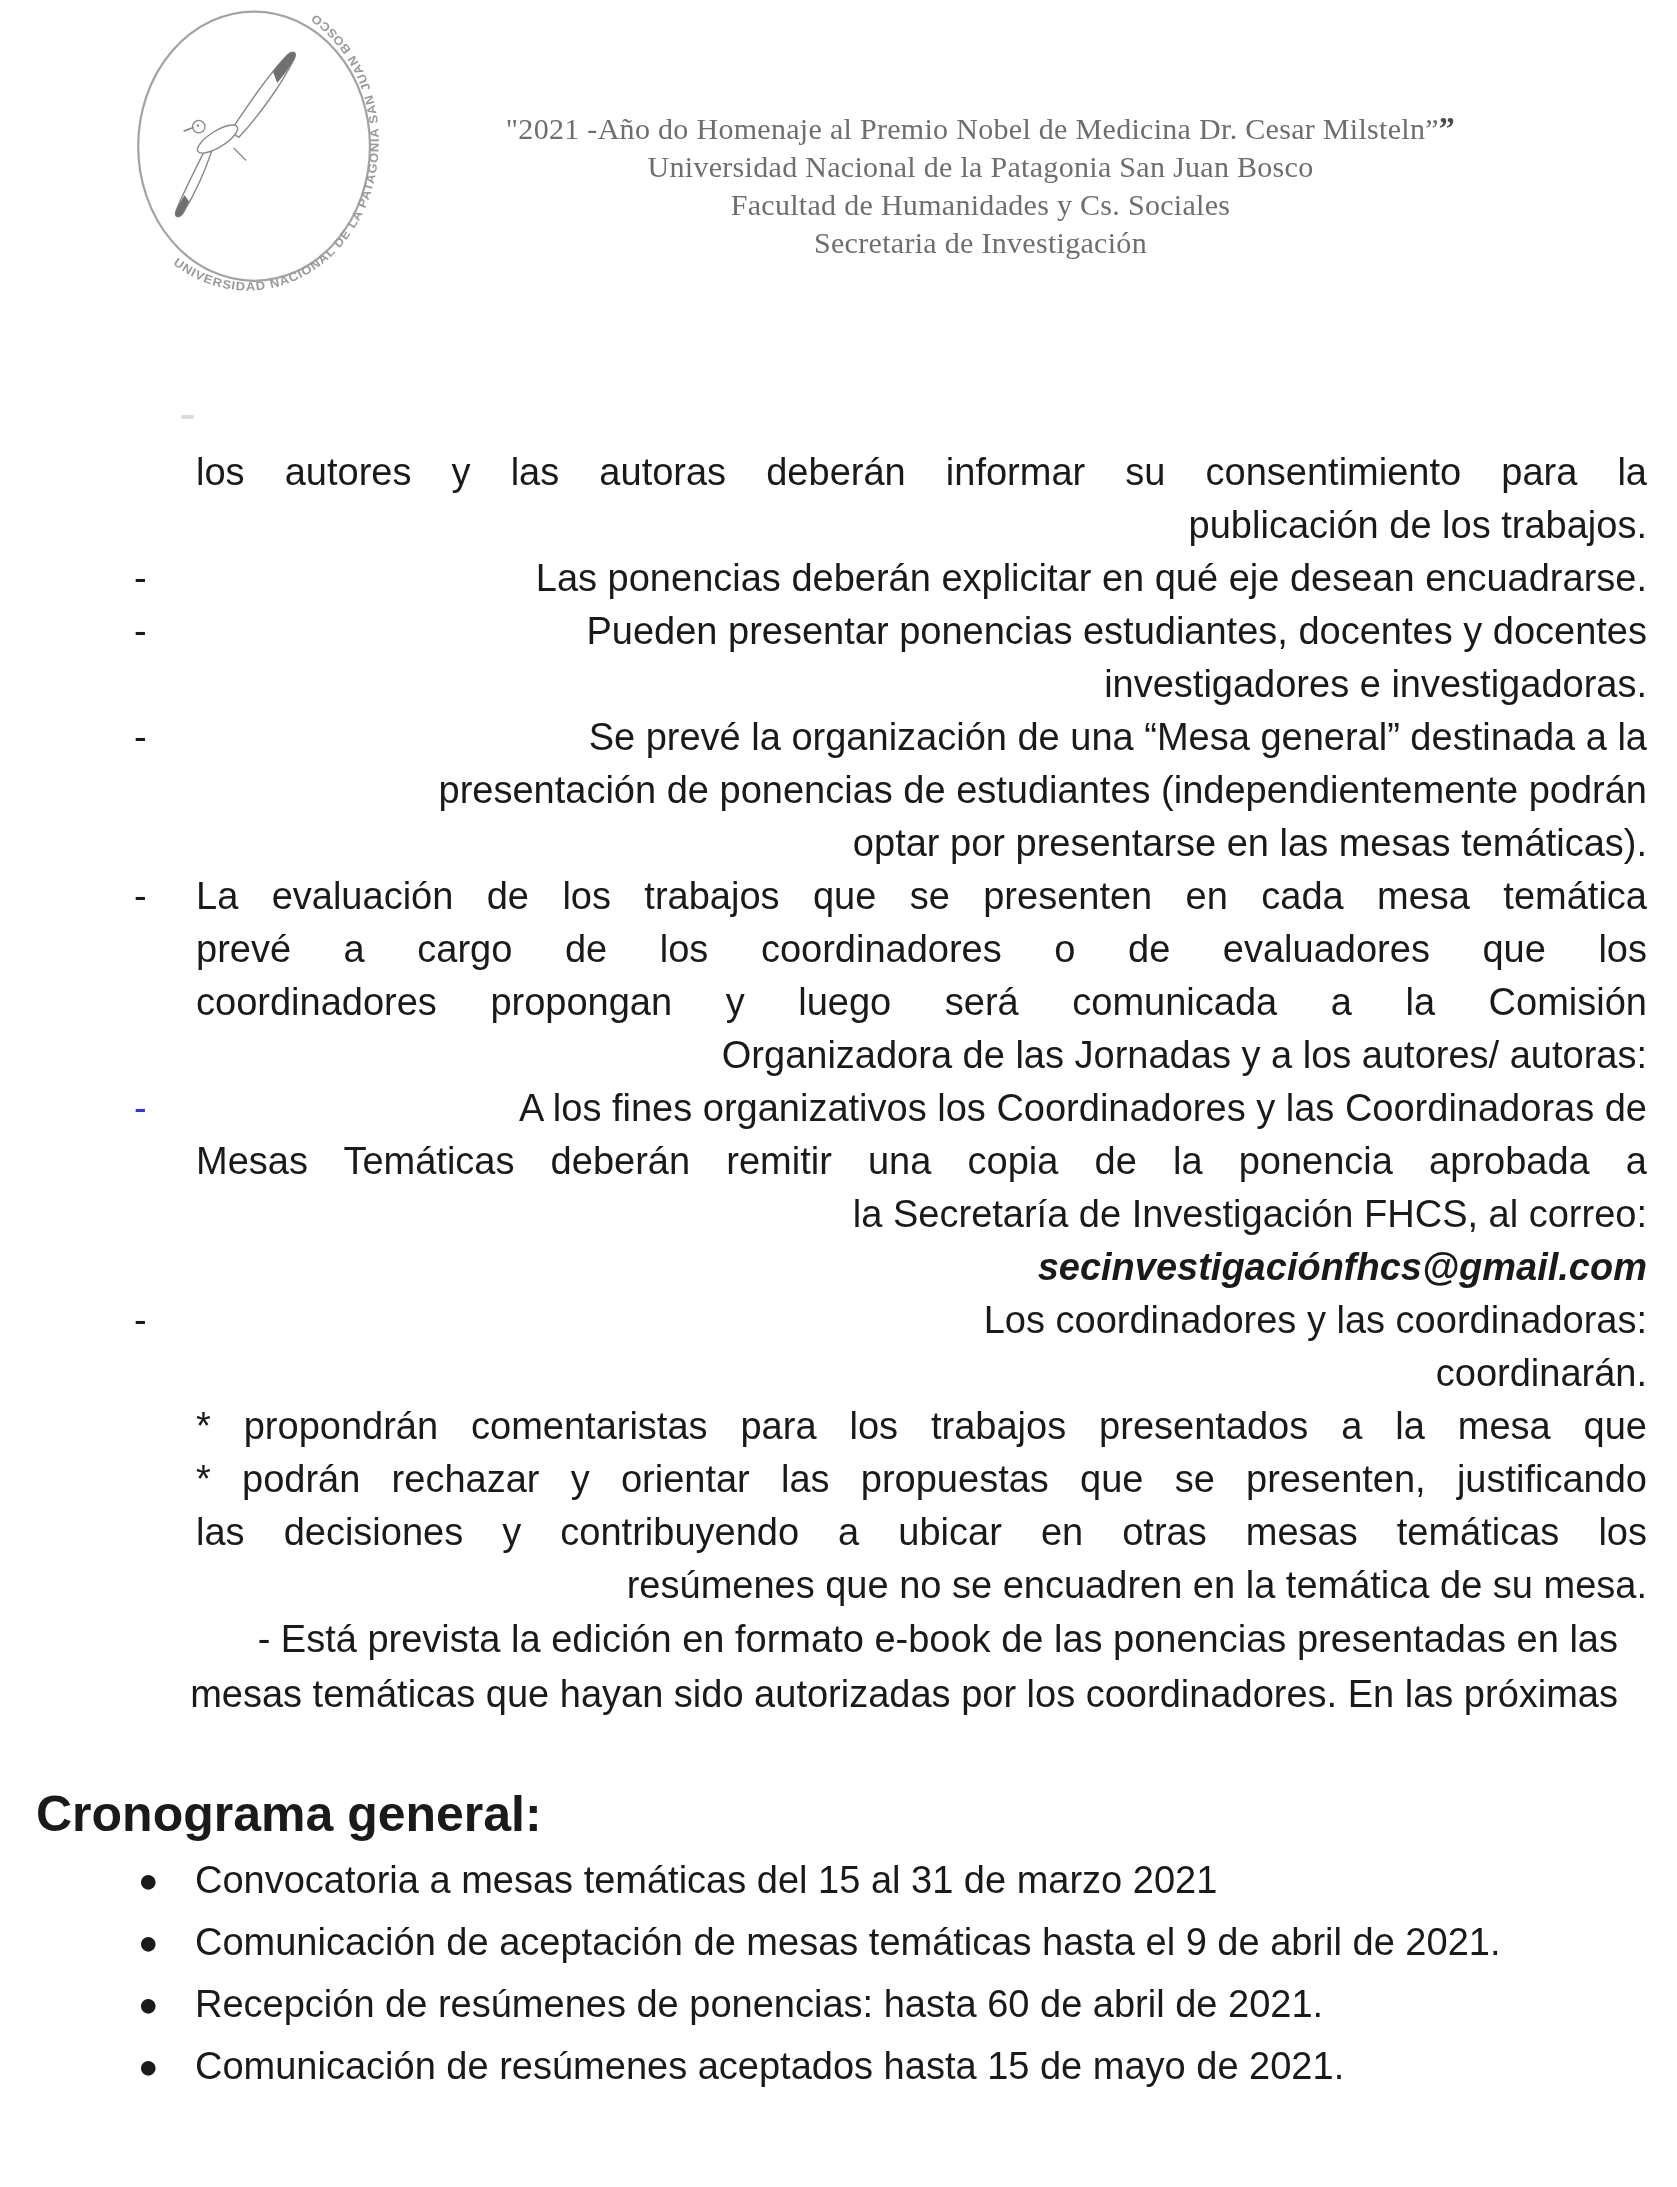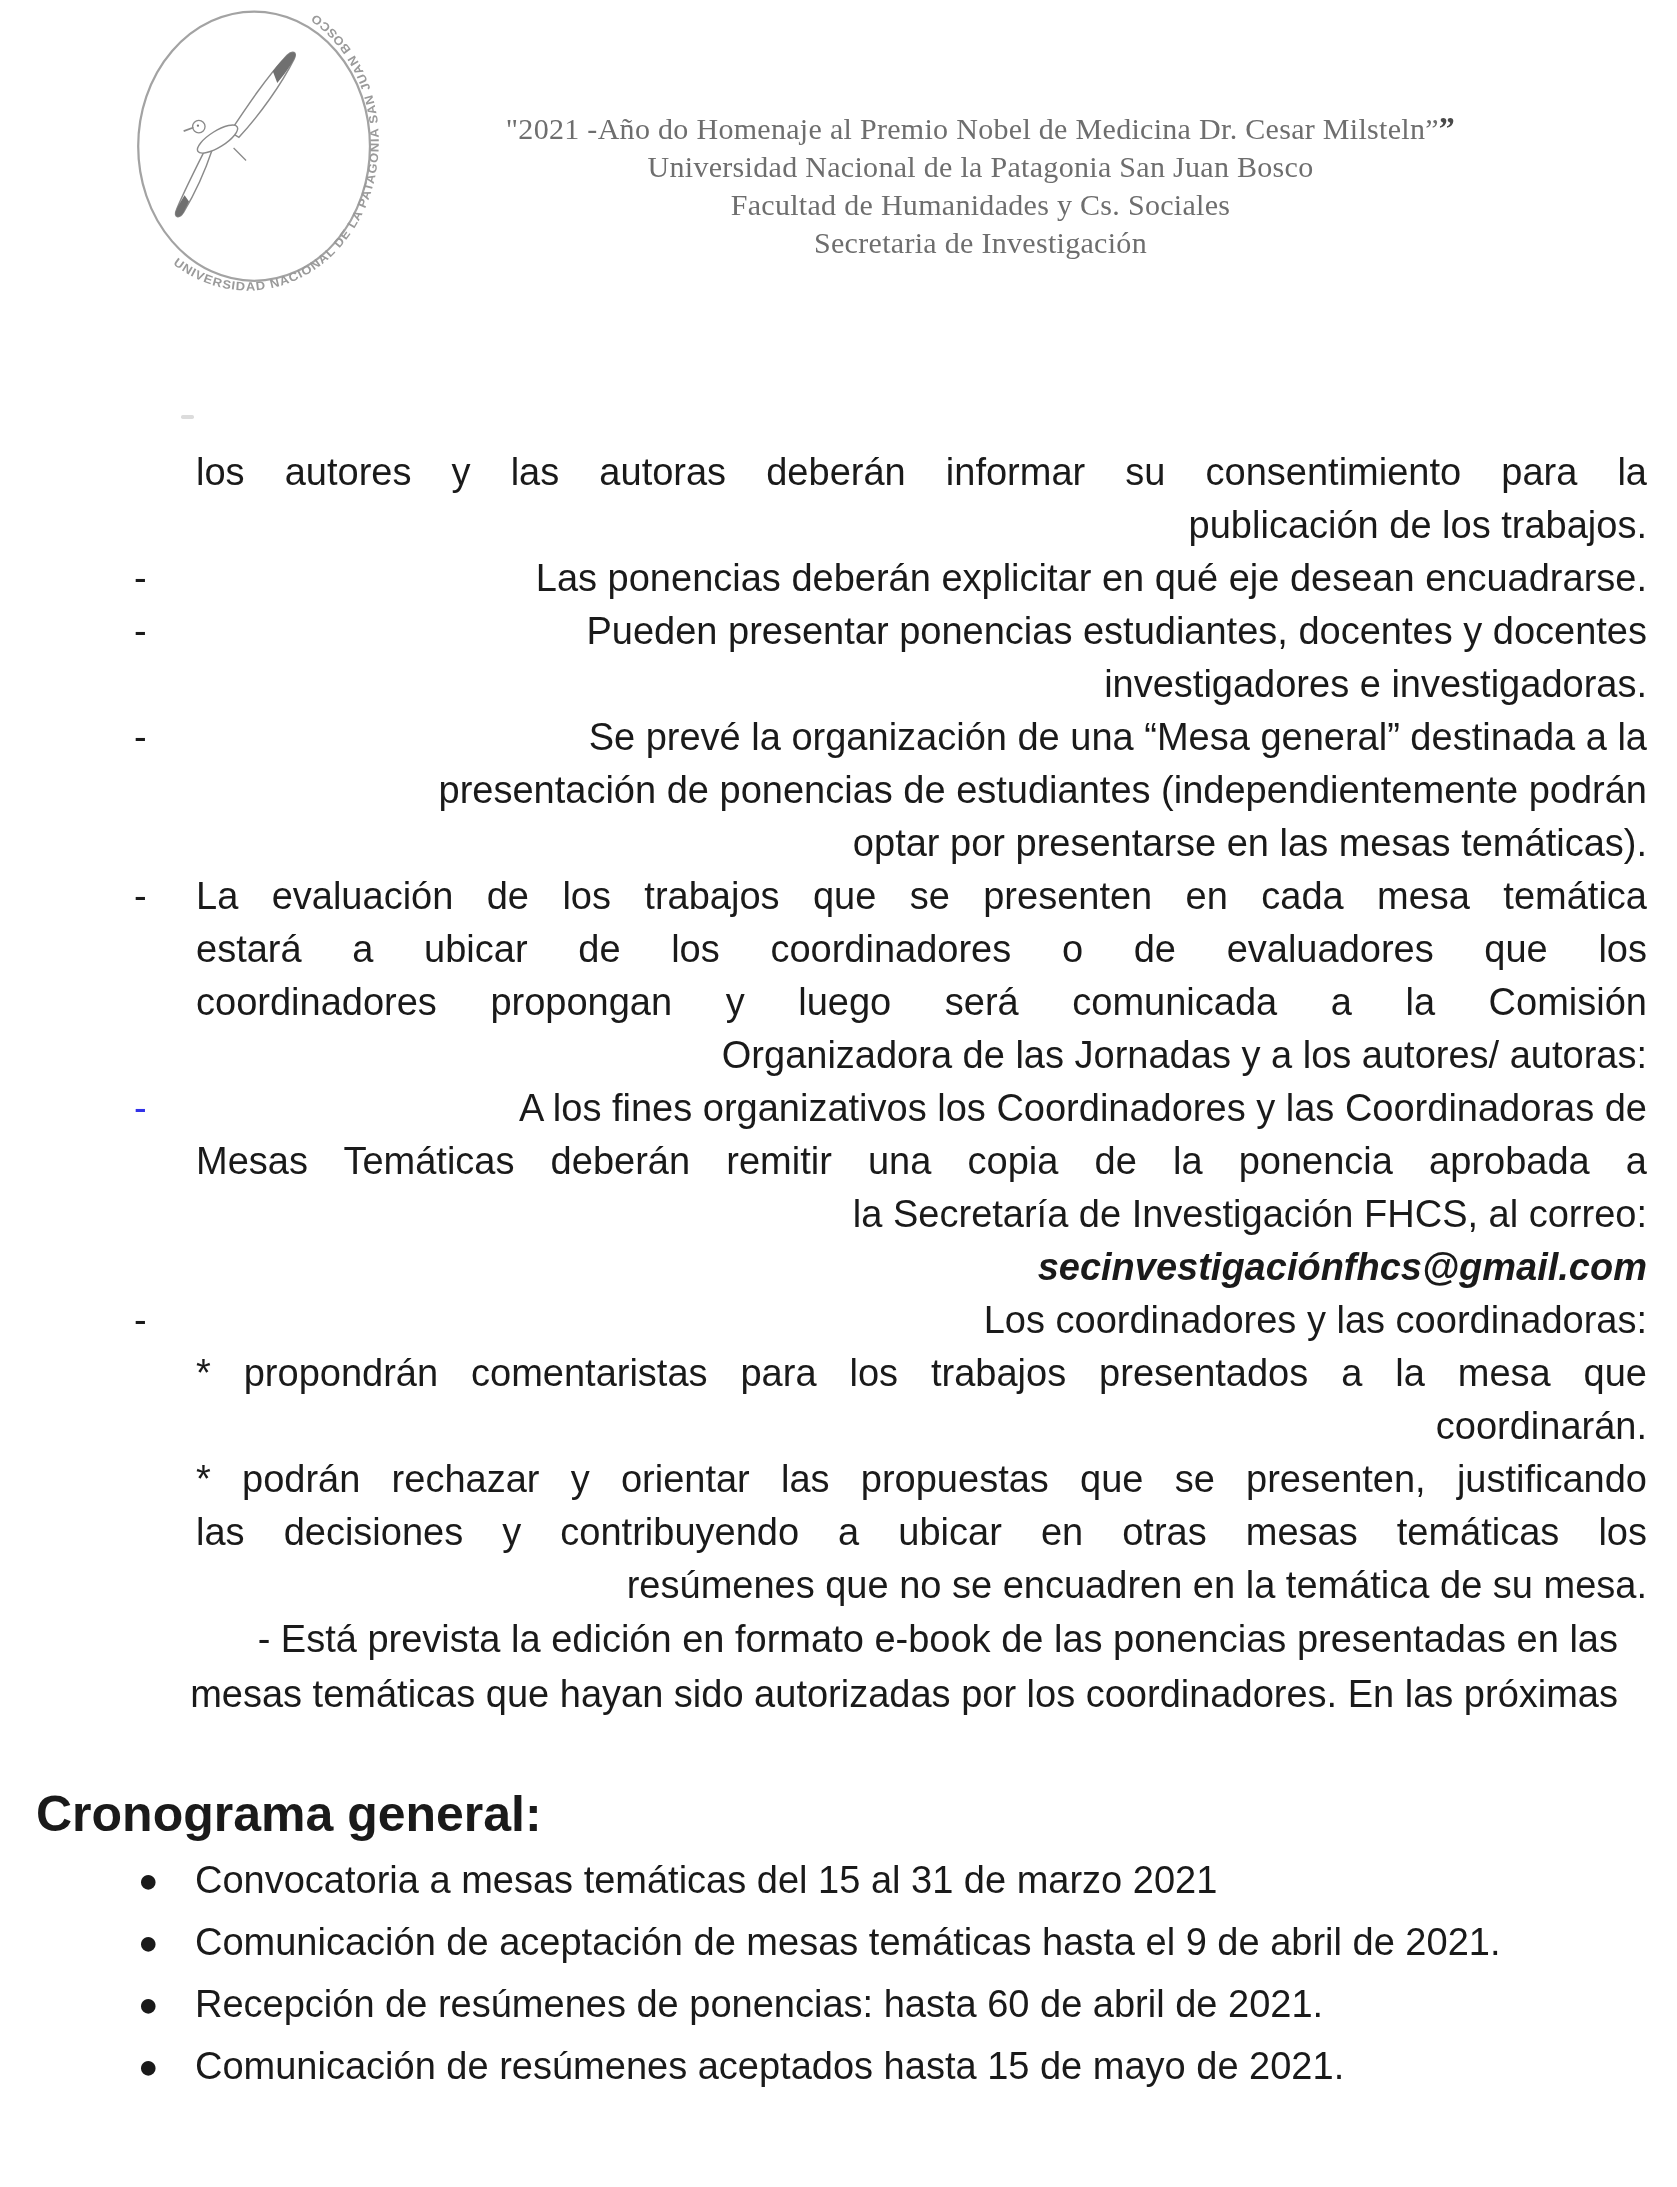--- a/index.html
+++ b/index.html
@@ -96,40 +96,40 @@
           <div class="content">
             <div class="line">Se prevé la organización de una “Mesa general” destinada a la</div>
             <div class="line">presentación de ponencias de estudiantes (independientemente podrán</div>
             <div class="line">optar por presentarse en las mesas temáticas).</div>
           </div>
         </div>
         <div class="li">
           <div class="marker">-</div>
           <div class="content">
             <div class="line j">La evaluación de los trabajos que se presenten en cada mesa temática</div>
-            <div class="line j">estará a ubicar de los coordinadores o de evaluadores que los</div>
+            <div class="line j">prevé a cargo de los coordinadores o de evaluadores que los</div>
             <div class="line j">coordinadores propongan y luego será comunicada a la Comisión</div>
             <div class="line">Organizadora de las Jornadas y a los autores/ autoras:</div>
           </div>
         </div>
         <div class="li">
           <div class="marker blue">-</div>
           <div class="content">
             <div class="line">A los fines organizativos los Coordinadores y las Coordinadoras de</div>
             <div class="line j">Mesas Temáticas deberán remitir una copia de la ponencia aprobada a</div>
             <div class="line">la Secretaría de Investigación FHCS, al correo:</div>
             <div class="line b">secinvestigaciónfhcs@gmail.com</div>
           </div>
         </div>
         <div class="li">
           <div class="marker">-</div>
           <div class="content">
             <div class="line">Los coordinadores y las coordinadoras:</div>
+            <div class="line">coordinarán.</div>
             <div class="line j">* propondrán comentaristas para los trabajos presentados a la mesa que</div>
-            <div class="line">coordinarán.</div>
             <div class="line j">* podrán rechazar y orientar las propuestas que se presenten, justificando</div>
             <div class="line j">las decisiones y contribuyendo a ubicar en otras mesas temáticas los</div>
             <div class="line">resúmenes que no se encuadren en la temática de su mesa.</div>
           </div>
         </div>
       </div>
     <div class="closing" id="closing-para">
         <div class="line">- Está prevista la edición en formato e-book de las ponencias presentadas en las</div>
         <div class="line">mesas temáticas que hayan sido autorizadas por los coordinadores. En las próximas</div>
       </div>

